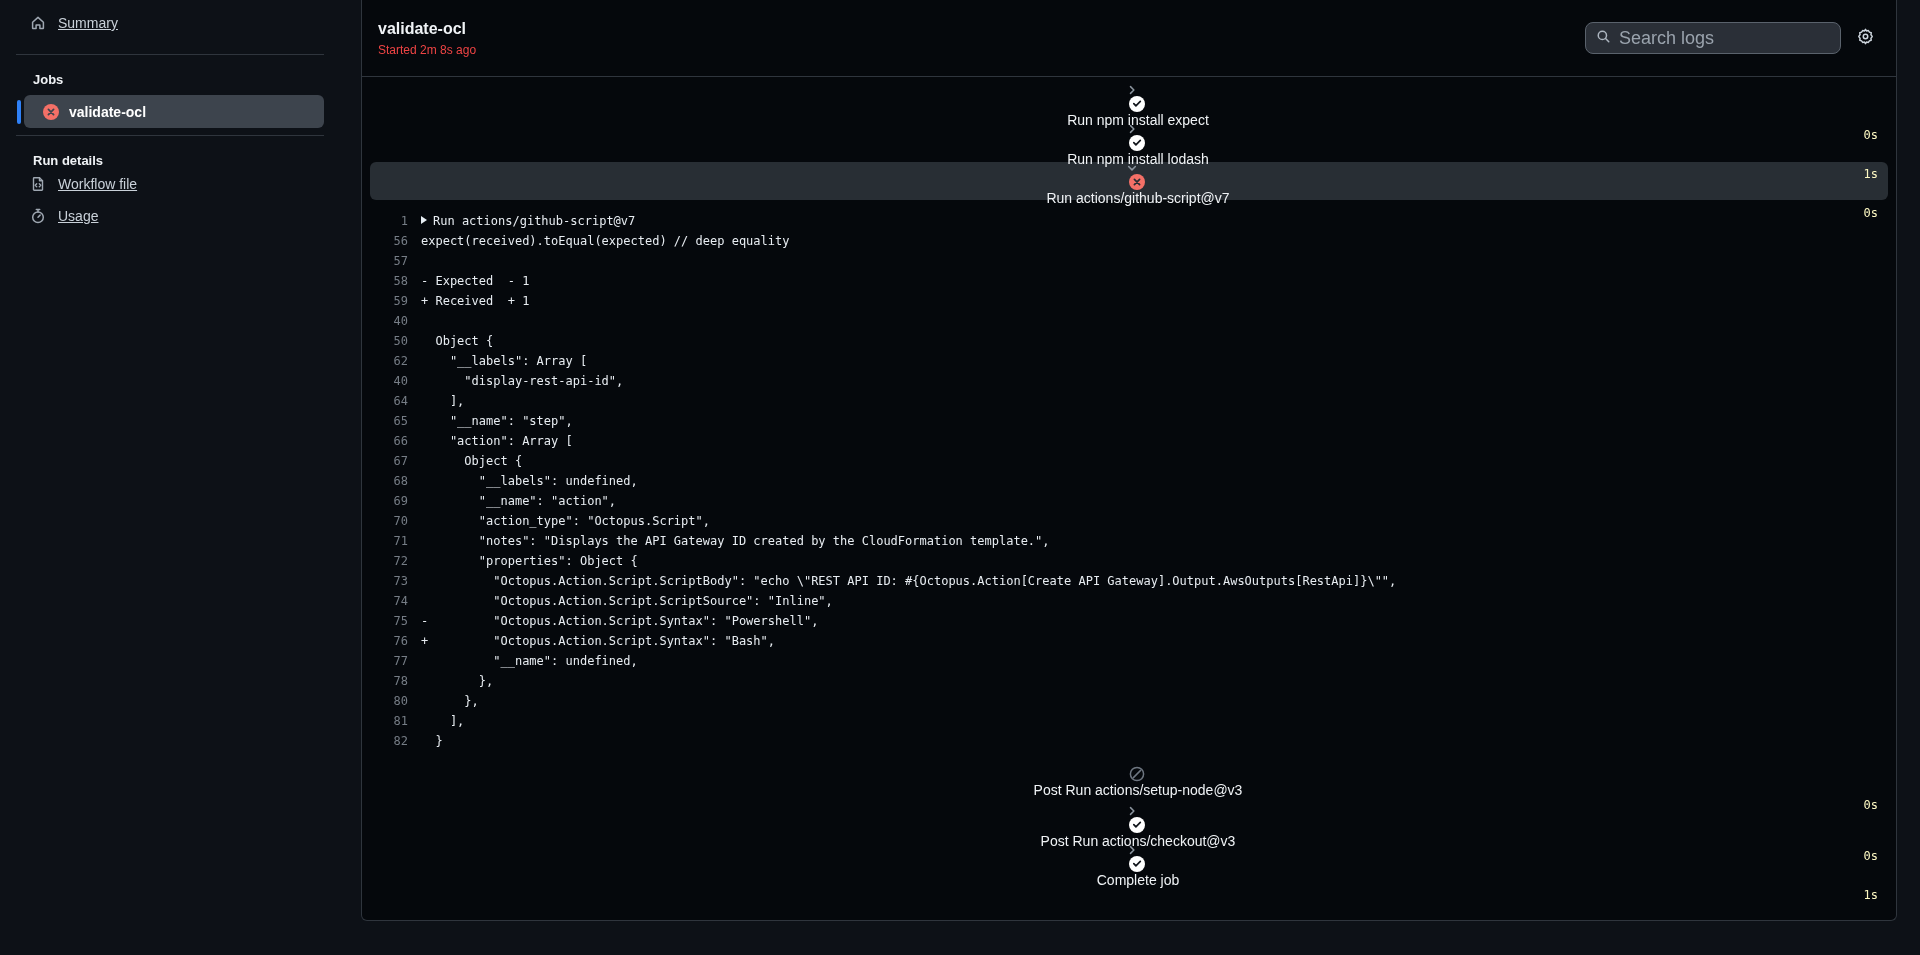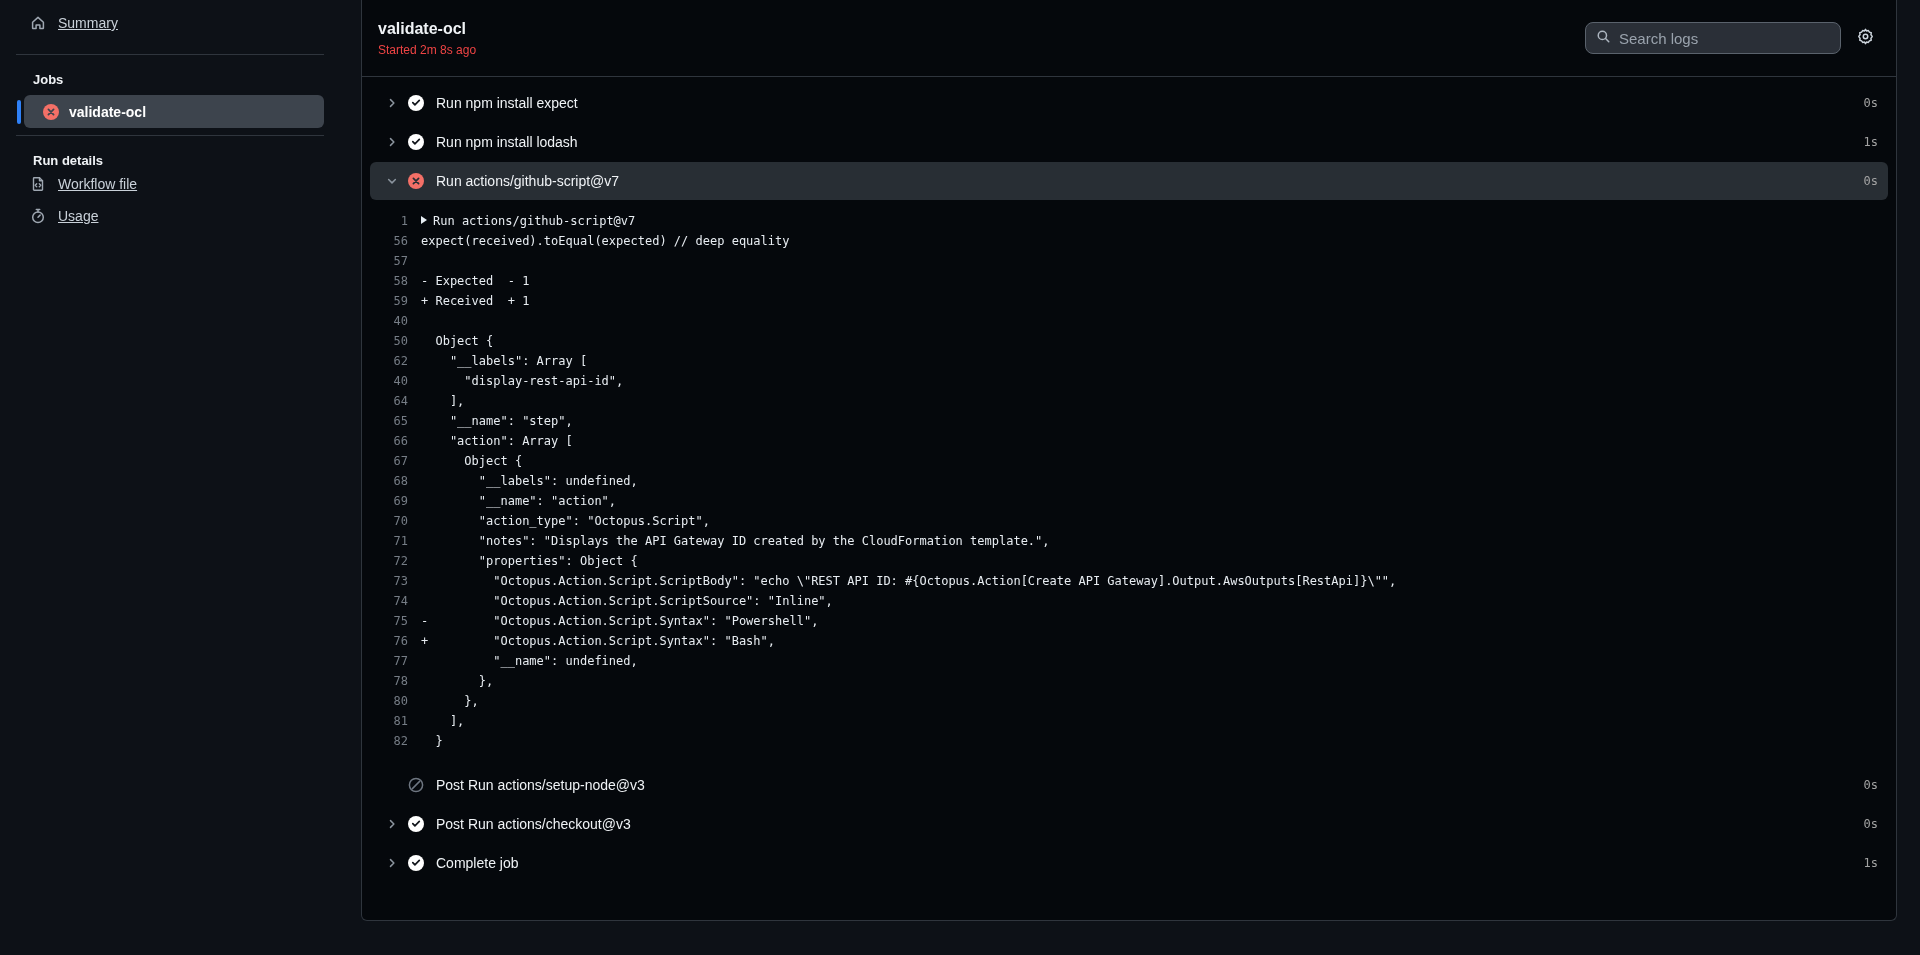--- a/index.html
+++ b/index.html
@@ -59,40 +59,40 @@
   .job-subtitle { font-size:12px; color:#ef4444; margin-top:5px; }
   .header-right { display:flex; align-items:center; gap:16px; }
   .search-box {
     display:flex; align-items:center; gap:8px;
     width:256px; height:32px; padding:0 10px;
     background:#2a2f37; border:1px solid #5a626c; border-radius:8px;
   }
   .search-box svg { color:#adb6c0; flex:none; }
   .search-input {
     background:transparent; border:none; outline:none;
-    color:#e6edf3; font-size:15px; width:100%;
+    color:#e6edf3; font-size:18px; width:100%;
   }
   .search-input::placeholder { color:#9aa3ad; }
   .gear-btn { display:flex; background:none; border:none; color:#cdd5dd; cursor:pointer; padding:0; }
 
   
   .log-body { padding-top:6px; }
   .step-row {
     display:flex; align-items:center;
     height:38px; margin:1px 8px; padding:0 10px 0 16px;
-    border-radius:6px; cursor:pointer;
+    border-radius:6px; cursor:pointer;flex-direction:column;
   }
   .step-row.selected { background:#282e34; }
   .chev { width:12px; display:flex; justify-content:center; color:#8b949e; flex:none; }
   .chev-spacer { width:12px; flex:none; }
   .step-status { display:flex; width:16px; height:16px; margin-left:10px; flex:none; }
   .step-label { margin-left:12px; font-size:14px; color:#f0f3f6; white-space:nowrap; }
   .step-duration {
     margin-left:auto; font-family:"DejaVu Sans Mono", monospace;
-    font-size:12px; color:#a3a3a3;
+    font-size:12px; color:#fef9c3;
   }
 
   
   .log-lines { padding:10px 0 14px 0; }
   .log-line { display:flex; height:20px; align-items:center; font-family:"DejaVu Sans Mono", monospace; font-size:12px; }
   .log-line .ln {
     width:59px; flex:none; text-align:right; padding-right:13px;
     color:#767d86; cursor:pointer;
   }
   .log-line .ltext { white-space:pre; color:#e8edf2; }

